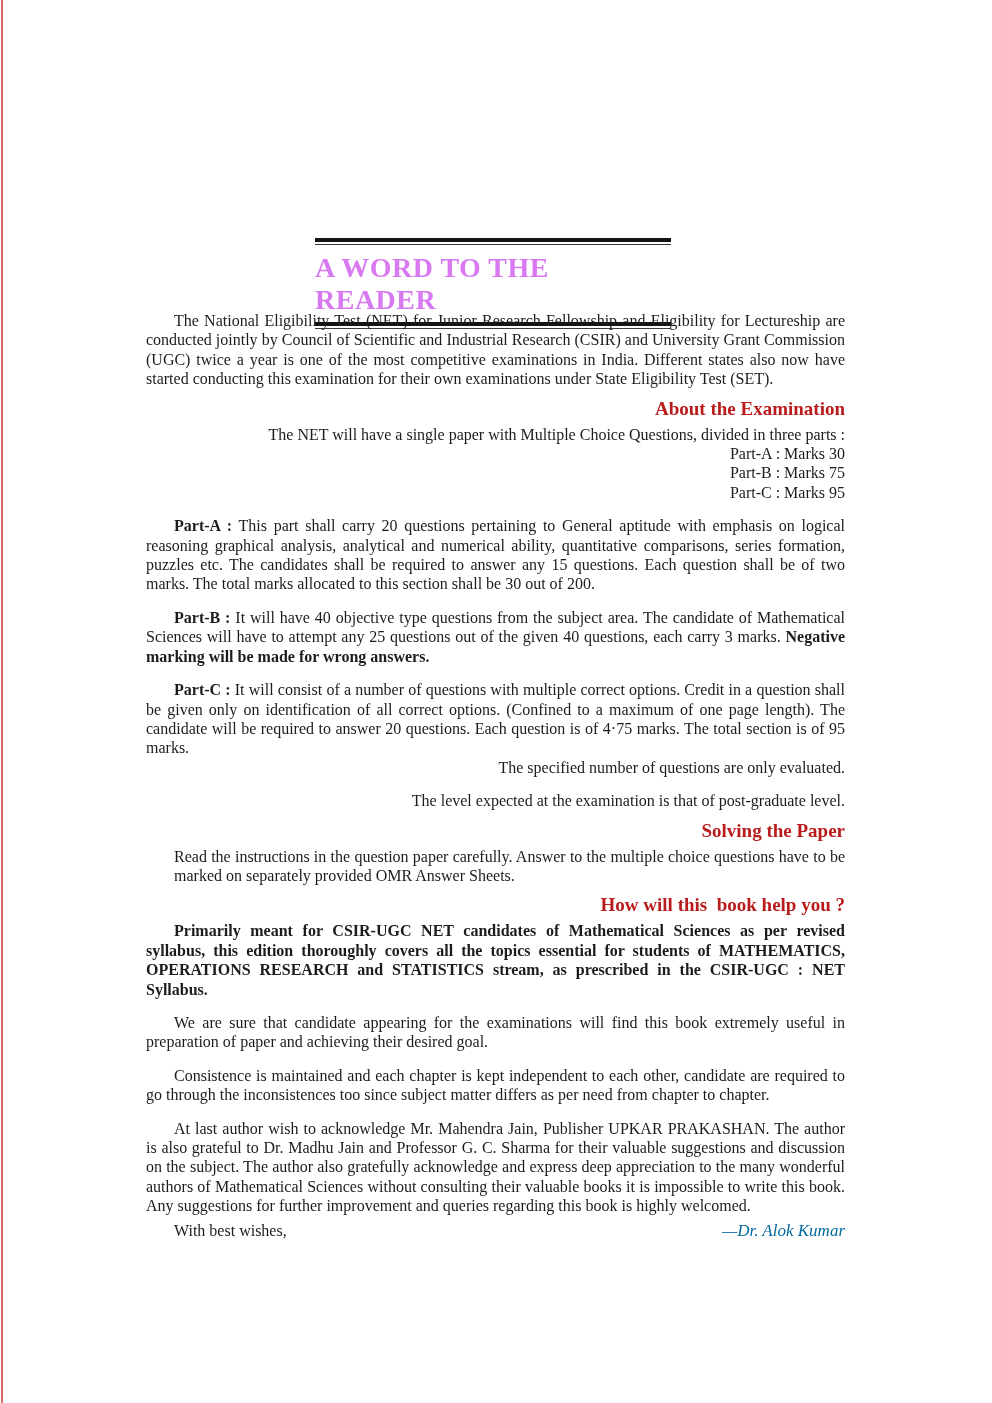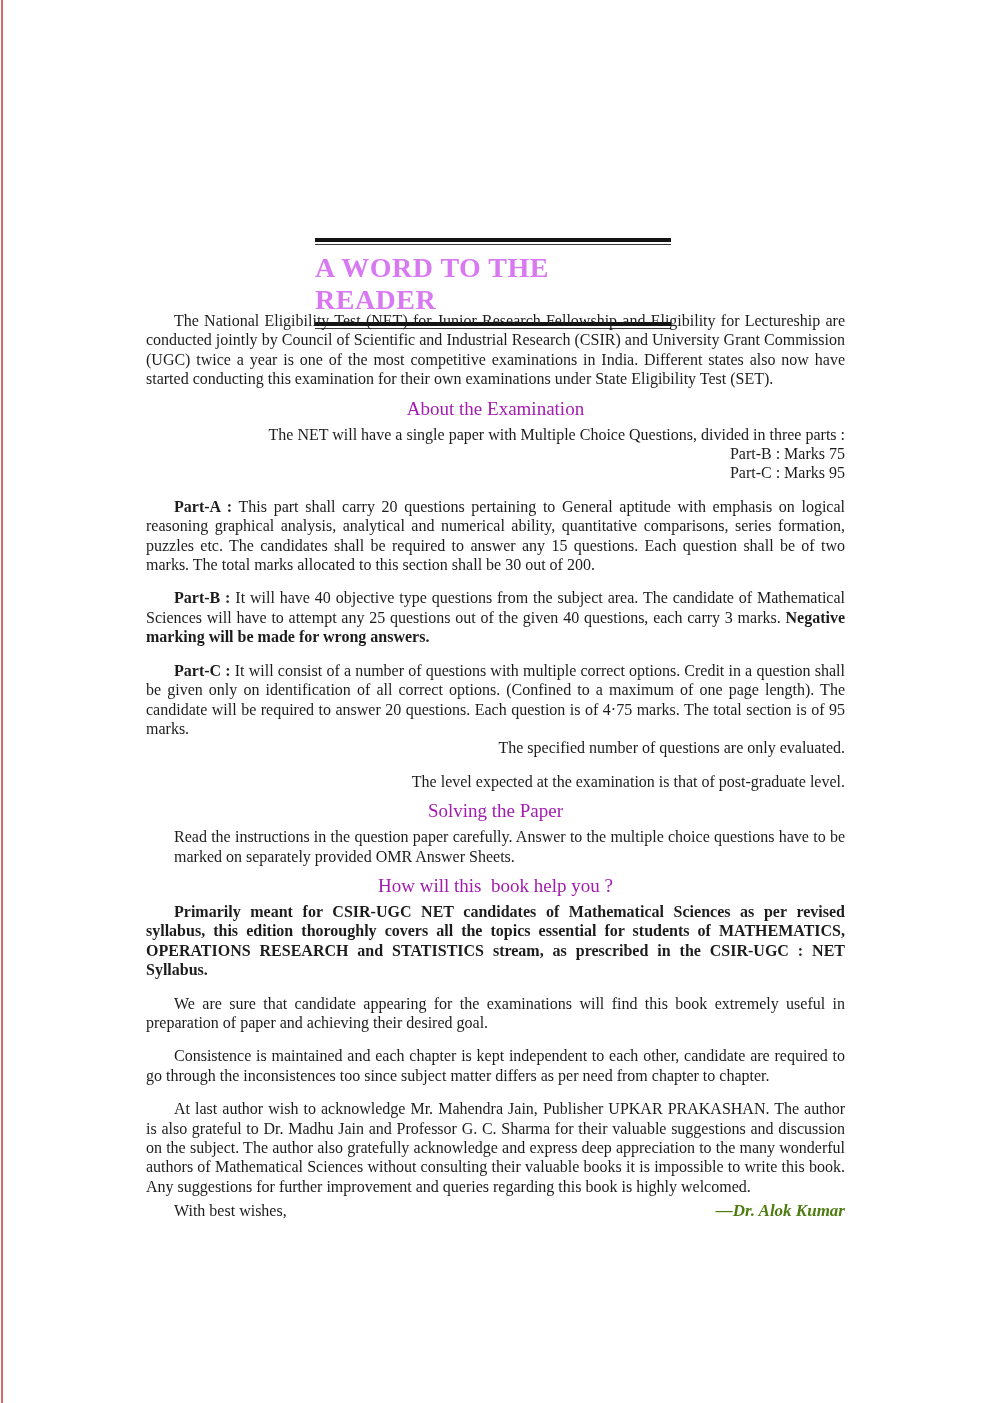--- a/index.html
+++ b/index.html
@@ -28,36 +28,36 @@
     white-space:pre-wrap;
   }
   .content{
     position:absolute;left:146px;top:311px;width:699px;
     font-size:16px;line-height:19.4px;
     text-align:justify;
   }
   .content p{margin:0;text-indent:28px;}
   .content p.sp{margin-top:14px;}
   h2.section-heading{
-    color:#a21caf;font-size:19px;line-height:22px;
-    font-weight:normal;margin:9px 0 5px 0;
-    text-align:center;white-space:pre-wrap;
+    color:#b91c1c;font-size:19px;line-height:22px;
+    font-weight:bold;margin:9px 0 5px 0;
+    text-align:right;white-space:pre-wrap;
   }
   .marks-line{text-indent:28px;text-align:right;}
   .lead-bold{font-weight:bold;}
   .bold-tail{font-weight:bold;}
   .indent-block{padding-left:28px;text-indent:0 !important;}
   .bold-para{font-weight:bold;}
   .closing-row{
     margin-top:5px;display:flex;justify-content:space-between;align-items:baseline;
     text-indent:0 !important;
   }
   .closing-left{padding-left:28px;}
   .signature{
-    color:#4d7c0f;font-weight:bold;font-style:italic;font-size:17px;margin-left:40px;
+    color:#0369a1;font-weight:normal;font-style:italic;font-size:17px;margin-left:40px;
   }
 </style>
 </head>
 <body>
 
 <div class="edge-stripe"></div>
 
 <div class="title-box">
   <div>
     <div class="rule-thick"></div>
@@ -70,20 +70,21 @@
   </div>
 </div>
 
 <div class="content">
 
   <p>The National Eligibility Test (NET) for Junior Research Fellowship and Eligibility for Lectureship are conducted jointly by Council of Scientific and Industrial Research (CSIR) and University Grant Commission (UGC) twice a year is one of the most competitive examinations in India. Different states also now have started conducting this examination for their own examinations under State Eligibility Test (SET).</p>
 
   <h2 class="section-heading">About the Examination</h2>
 
   <p class="marks-line">The NET will have a single paper with Multiple Choice Questions, divided in three parts :</p>
+  <p class="marks-line">Part-A : Marks 30</p>
   <p class="marks-line">Part-B : Marks 75</p>
   <p class="marks-line">Part-C : Marks 95</p>
 
   <p class="sp"><span class="lead-bold">Part-A :</span><span> This part shall carry 20 questions pertaining to General aptitude with emphasis on logical reasoning graphical analysis, analytical and numerical ability, quantitative comparisons, series formation, puzzles etc. The candidates shall be required to answer any 15 questions. Each question shall be of two marks. The total marks allocated to this section shall be 30 out of 200.</span></p>
 
   <p class="sp"><span class="lead-bold">Part-B :</span><span> It will have 40 objective type questions from the subject area. The candidate of Mathematical Sciences will have to attempt any 25 questions out of the given 40 questions, each carry 3 marks. </span><span class="bold-tail">Negative marking will be made for wrong answers.</span></p>
 
   <p class="sp"><span class="lead-bold">Part-C :</span><span> It will consist of a number of questions with multiple correct options. Credit in a question shall be given only on identification of all correct options. (Confined to a maximum of one page length). The candidate will be required to answer 20 questions. Each question is of 4·75 marks. The total section is of 95 marks.</span></p>
 
   <p class="marks-line">The specified number of questions are only evaluated.</p>

